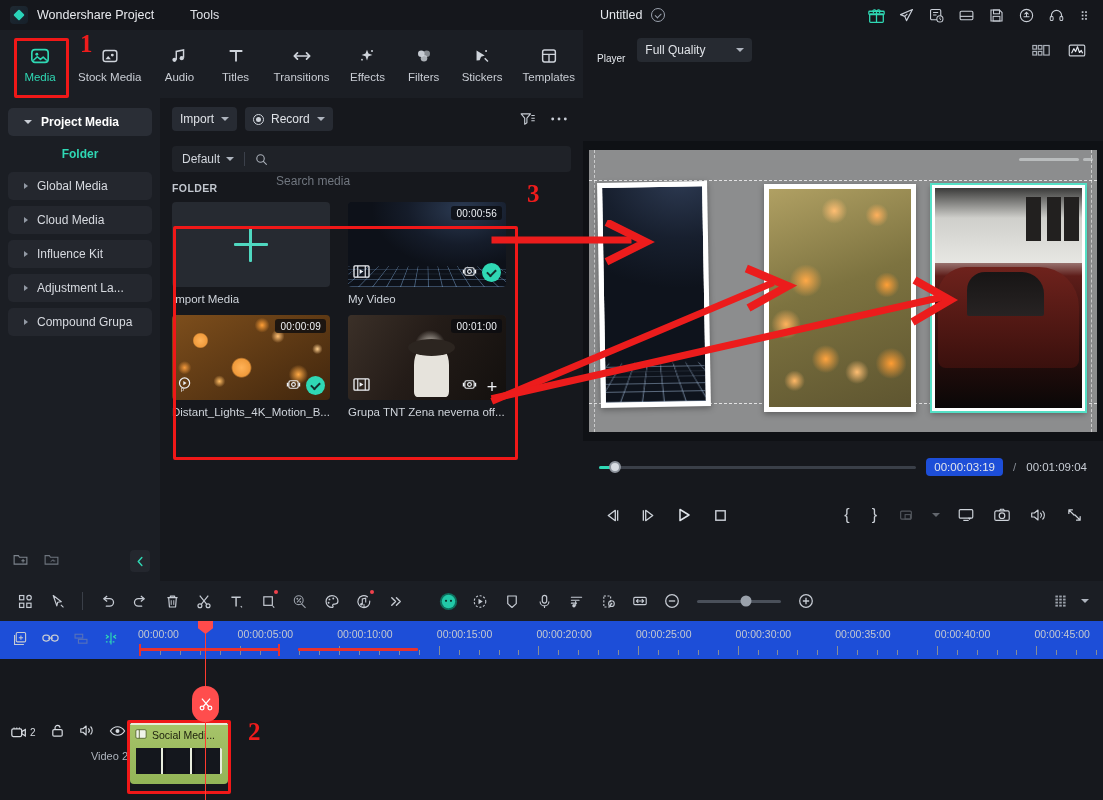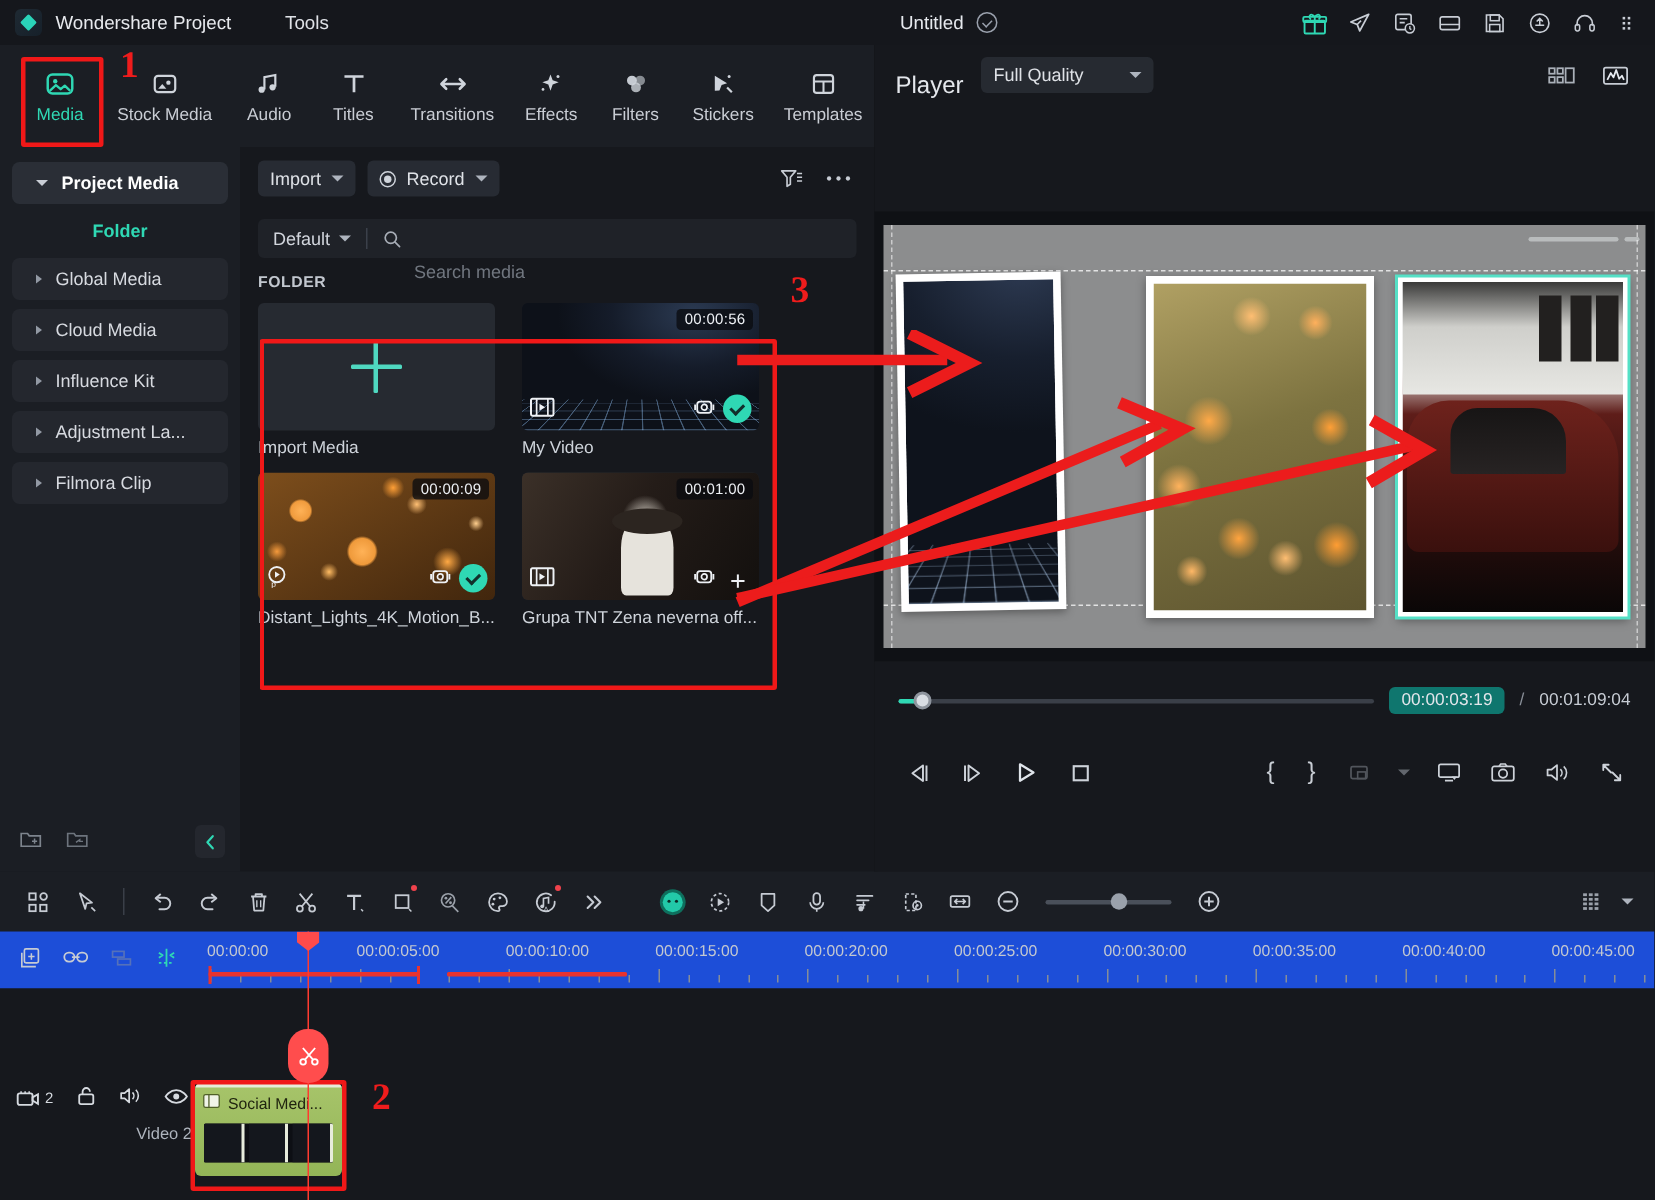--- a/index.html
+++ b/index.html
@@ -223,21 +223,21 @@
     background:#2c2520;border-radius:50%;
   }
 
   
   .player{
     position:absolute;left:583px;top:30px;width:520px;height:551px;background:#16181d;
   }
   .player-top{
     height:40px;display:flex;align-items:center;padding:0 14px;gap:12px;
   }
-  .player-lab{font-size:16px;color:#e4e7ec;margin-top:16px;}
+  .player-lab{font-size:10px;color:#e4e7ec;margin-top:16px;}
   .qual-sel{
     width:115px;height:24px;background:#262a31;border-radius:4px;display:flex;
     align-items:center;justify-content:space-between;padding:0 8px;font-size:12px;
     color:#dfe2e7;cursor:pointer;
   }
   .player-top-spacer{flex:1;}
 
   .stage{
     position:absolute;left:583px;top:141px;width:520px;height:300px;
     left:0;width:520px;top:111px;height:300px;background:#0f1115;
@@ -319,21 +319,21 @@
   .seekrow{height:52px;display:flex;align-items:center;padding:0 16px;gap:10px;}
   .track{
     flex:1;height:3px;background:#3a3f48;border-radius:2px;position:relative;cursor:pointer;
   }
   .track .fill{position:absolute;left:0;top:0;height:3px;width:5%;background:#2fd8b4;border-radius:2px;}
   .track .knob{
     position:absolute;left:5%;top:50%;transform:translate(-50%,-50%);
     width:12px;height:12px;border-radius:50%;background:#d9dde3;border:2px solid #8e949d;
   }
   .tc-box{
-    background:#0f766e;border-radius:4px;padding:3px 8px;font-size:11.5px;color:#e3e6eb;
+    background:#1d4ed8;border-radius:4px;padding:3px 8px;font-size:11.5px;color:#e3e6eb;
   }
   .tc-sep{color:#8a9099;font-size:11.5px;}
   .tc-total{font-size:11.5px;color:#c7ccd4;}
   .ctrlrow{height:44px;display:flex;align-items:center;padding:0 16px;gap:10px;}
   .cbtn{
     width:26px;height:26px;display:flex;align-items:center;justify-content:center;
     border-radius:4px;cursor:pointer;
   }
   .ctrl-spacer{flex:1;}
   .brace{font-size:16px;color:#c8cdd4;cursor:pointer;padding:0 6px;}
@@ -618,21 +618,21 @@
     <div class="side-item">
       <span class="caret"></span>
       <span>Influence Kit</span>
     </div>
     <div class="side-item">
       <span class="caret"></span>
       <span>Adjustment La...</span>
     </div>
     <div class="side-item">
       <span class="caret"></span>
-      <span>Filmora Clip</span>
+      <span>Compound Grupa</span>
     </div>
 
     <div class="side-bottom">
       <span>
         <svg width="17" height="17" viewBox="0 0 20 20">
             <path d="M2.5 5.5h5l1.3 1.8h8.7v8.2h-15z" fill="none" stroke="#7d848d" stroke-width="1.3"></path>
             <path d="M13 9.5v4M11 11.5h4" stroke="#7d848d" stroke-width="1.2"></path>
           </svg>
       </span>
       <span>

